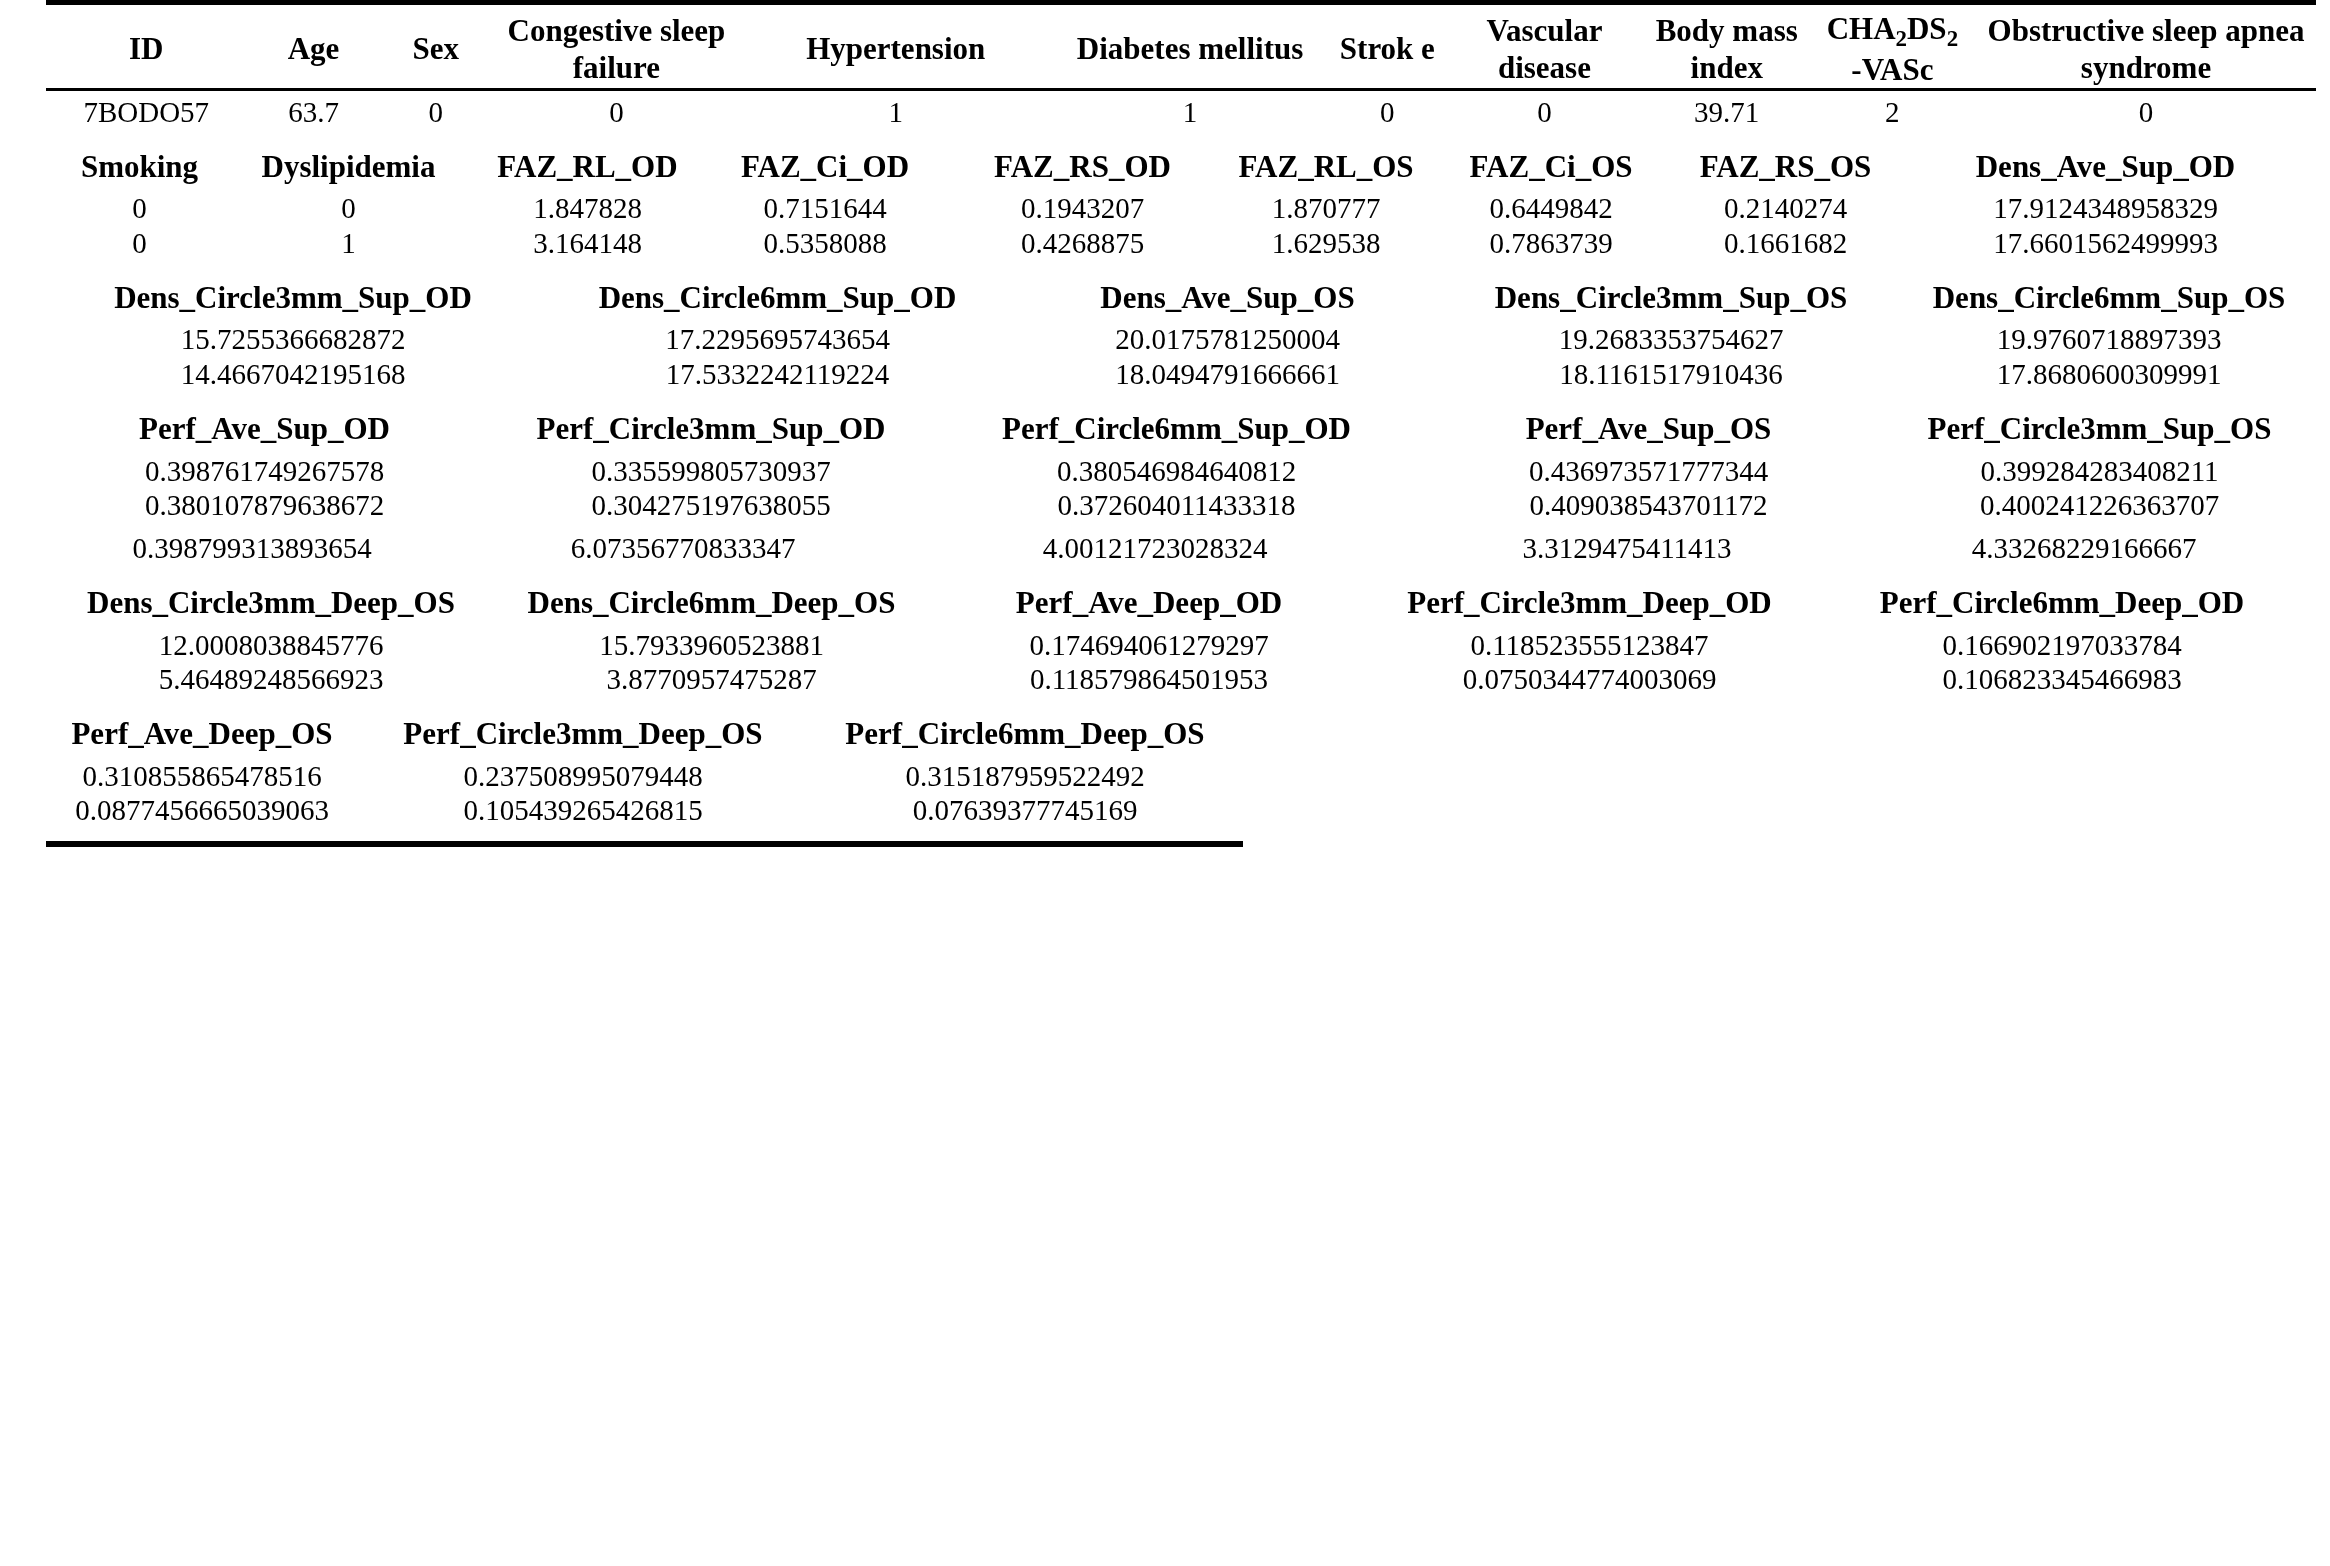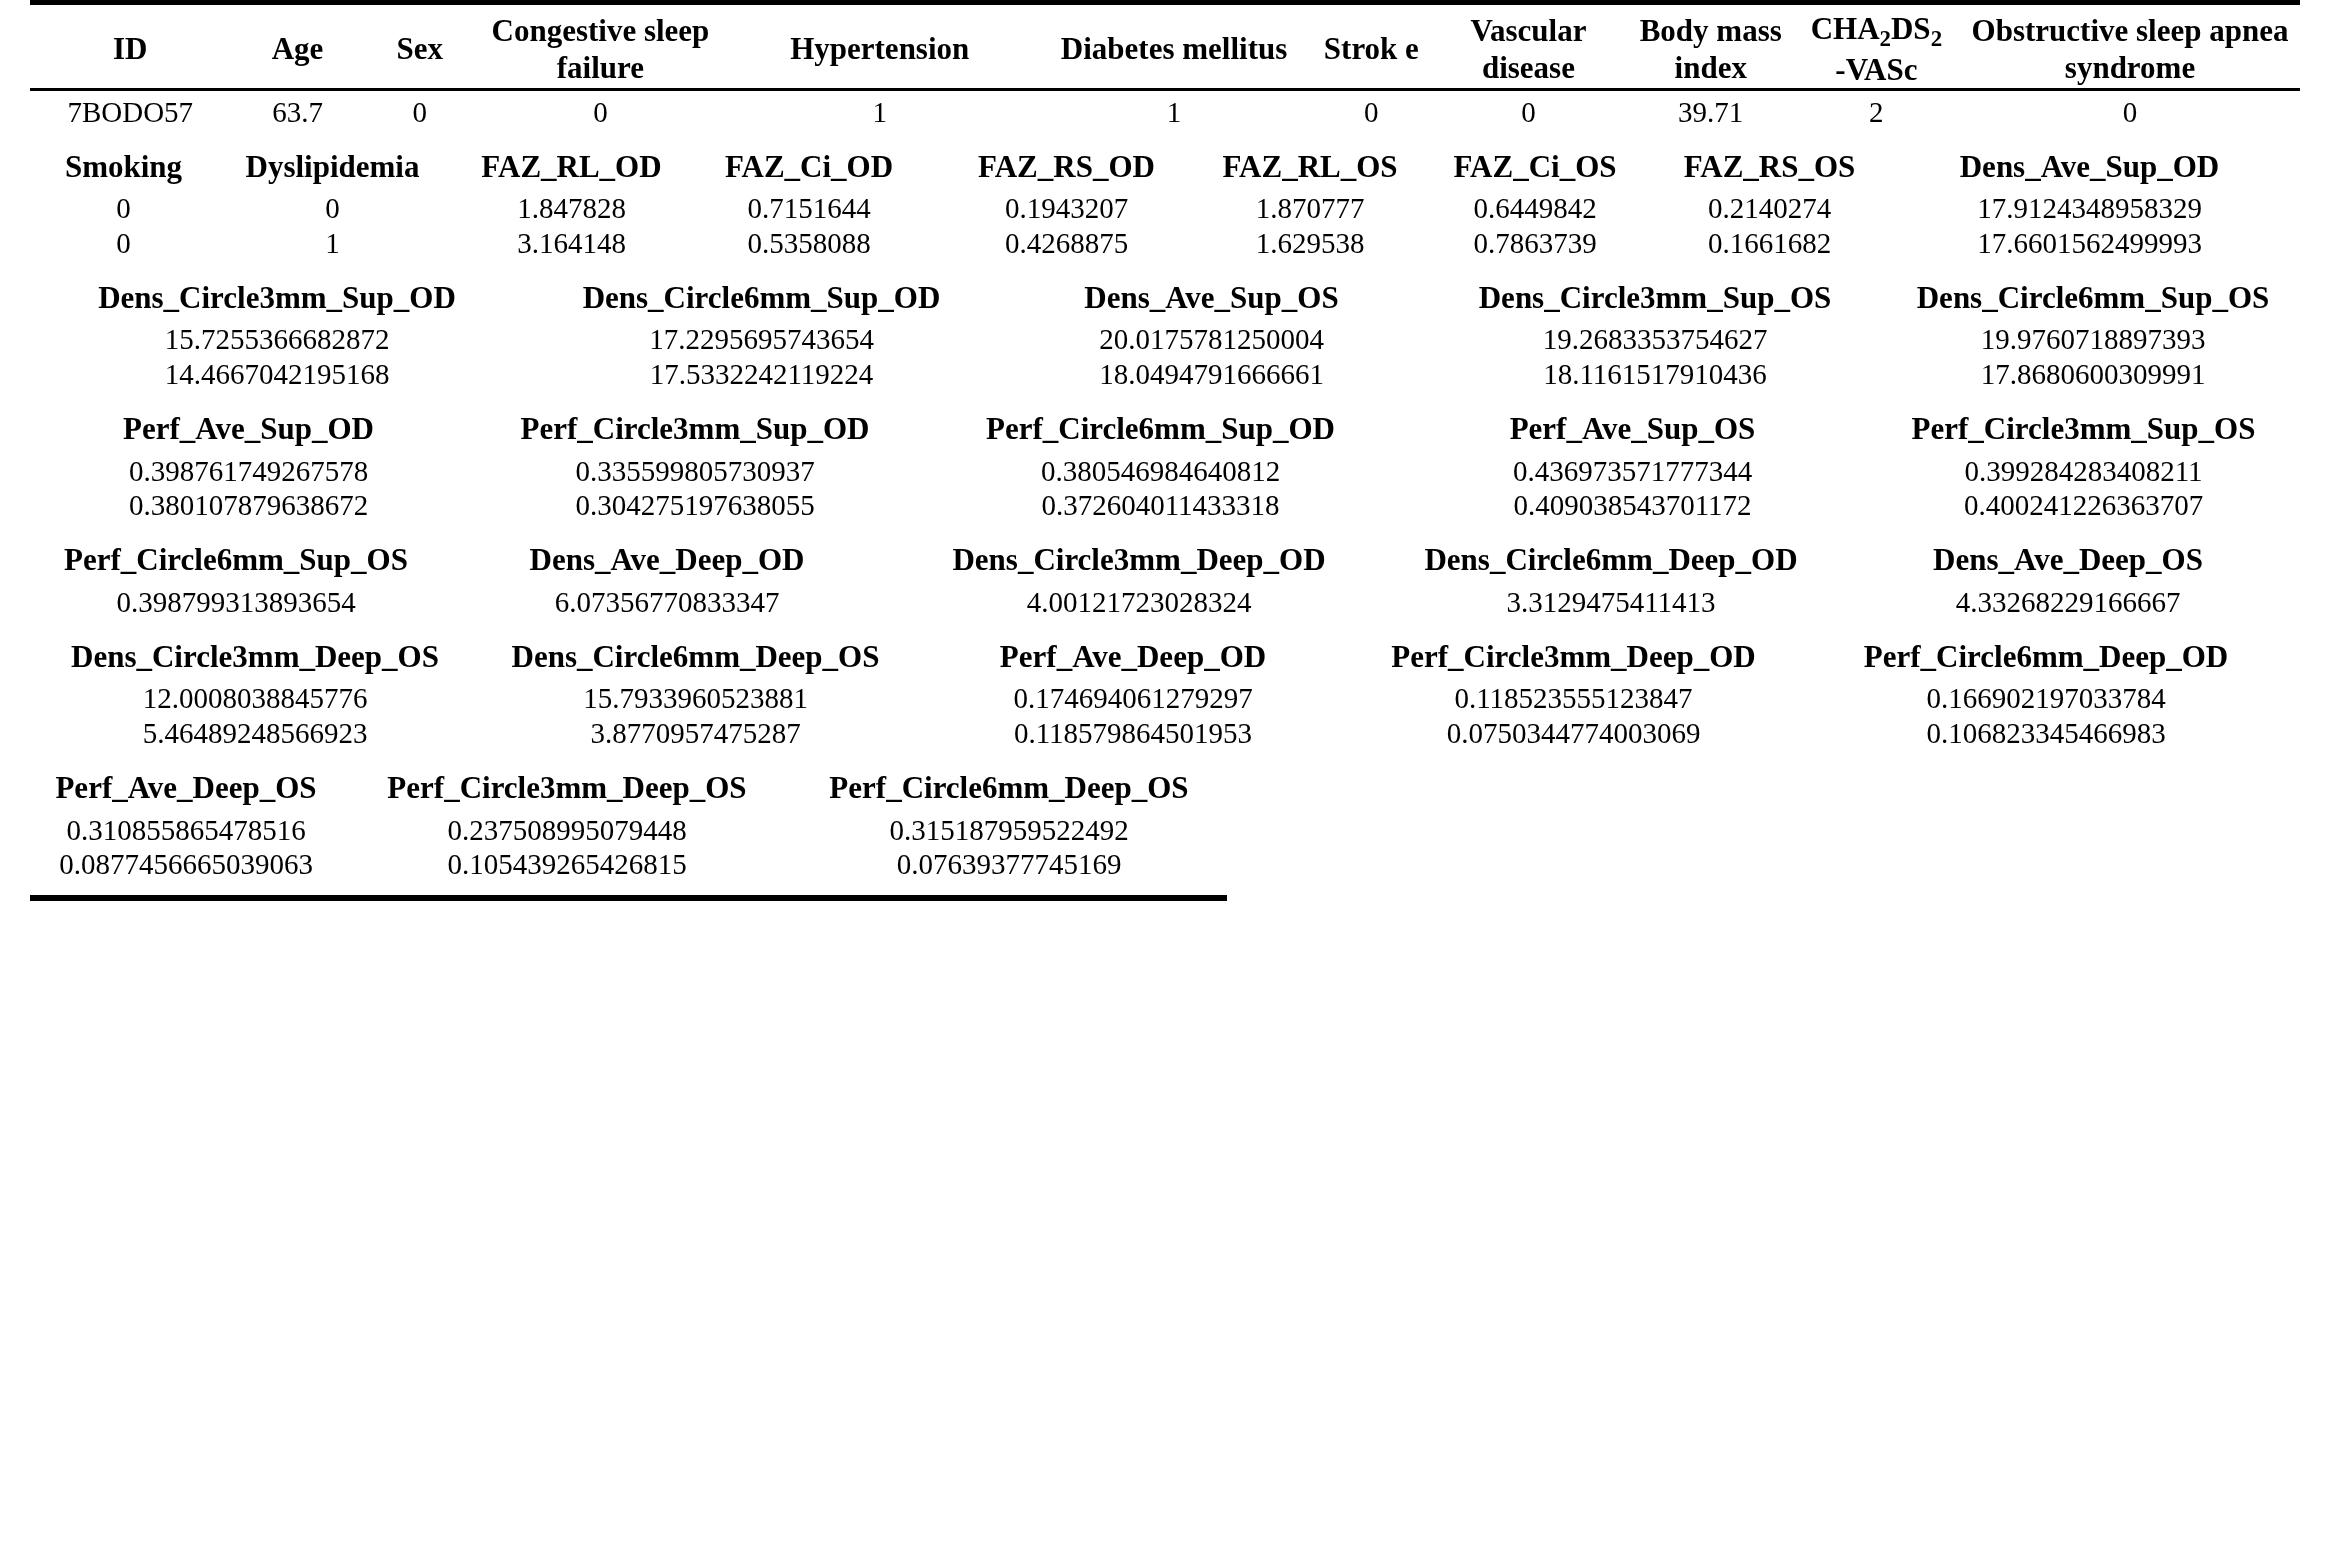--- a/index.html
+++ b/index.html
@@ -12,21 +12,21 @@
     height: 1566px;
     font-family: "Liberation Serif", "DejaVu Serif", serif;
     color: #000000;
     overflow: hidden;
   }
 
   .sheet {
     width: 2096px;
     height: 1566px;
     box-sizing: border-box;
-    padding: 0 30px;
+    padding: 0 46px;
     position: relative;
   }
 
   table.tbl {
     width: 2270px;
     border-collapse: collapse;
     table-layout: fixed;
   }
 
   table.tbl td, table.tbl th {
@@ -253,27 +253,20 @@
         <col style="width:450px">
         <col style="width:494px">
       <col style="width:450px">
         <col style="width:464px">
     </colgroup>
     <tbody>
         <tr class="spacer-row">
           <td colspan="5"></td>
         </tr>
     <tr>
-      <th class="hdr-cell block-hdr">Perf_Circle6mm_Sup_OS</th>
-      <th class="hdr-cell block-hdr">Dens_Ave_Deep_OD</th>
-      <th class="hdr-cell block-hdr">Dens_Circle3mm_Deep_OD</th>
-      <th class="hdr-cell block-hdr">Dens_Circle6mm_Deep_OD</th>
-      <th class="hdr-cell block-hdr">Dens_Ave_Deep_OS</th>
-    </tr>
-    <tr>
       <td class="data-cell">0.398799313893654</td>
       <td class="data-cell">6.07356770833347</td>
       <td class="data-cell">4.00121723028324</td>
       <td class="data-cell">3.3129475411413</td>
       <td class="data-cell">4.33268229166667</td>
     </tr>
   </tbody>
     </table>
 
   <table class="tbl">

